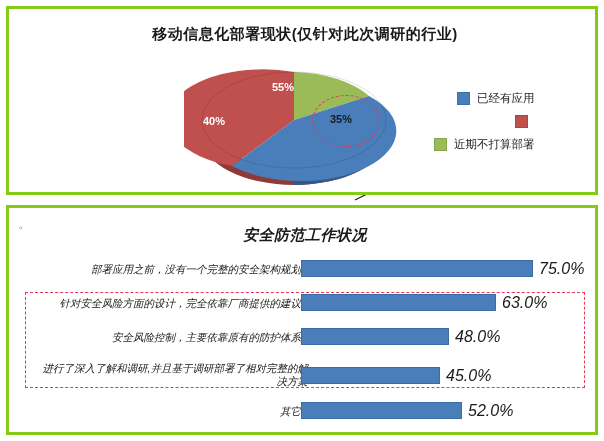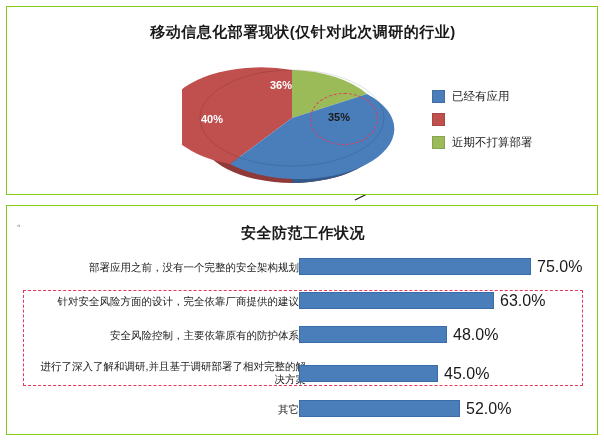--- a/index.html
+++ b/index.html
@@ -6,21 +6,21 @@
   body{
     width:604px;height:441px;
     background:#ffffff;
     font-family:"Liberation Sans","DejaVu Sans",sans-serif;
     position:relative;
     overflow:hidden;
   }
   .panel{
     position:absolute;
     background:#ffffff;
-    border:1px solid #84cc16;
+    border:3px solid #84cc16;
     box-sizing:border-box;
   }
   
   #top-panel{left:6px;top:6px;width:592px;height:189px;}
   #pie-title{
     position:absolute;left:0;top:16px;width:592px;
     text-align:center;
     font-size:15px;font-weight:bold;color:#1a1a1a;
     letter-spacing:0.5px;
   }
@@ -31,33 +31,33 @@
   }
   #lbl-25{left:88px;top:26px;}
   #lbl-40{left:19px;top:60px;}
   #lbl-35{left:146px;top:58px;color:#1a1a1a;}
   #dash-ellipse{
     position:absolute;left:128px;top:40px;width:66px;height:50px;
     border:1.6px dashed #e8355a;border-radius:50%;
   }
   
   #legend{position:absolute;left:425px;top:82px;}
-  .legend-row{display:flex;align-items:center;margin-bottom:9px;}
+  .legend-row{display:flex;align-items:center;margin-bottom:9px;justify-content:flex-end;}
   .legend-swatch{width:11px;height:11px;margin-right:7px;flex:none;border:1px solid rgba(0,0,0,.12);}
   .legend-text{font-size:11.5px;color:#1a1a1a;white-space:nowrap;}
   
   #connector{position:absolute;left:0;top:0;width:604px;height:441px;pointer-events:none;}
   
   #bottom-panel{left:6px;top:205px;width:592px;height:230px;}
   #bar-title{
     position:absolute;left:0;top:18px;width:592px;text-align:center;
-    font-size:15px;font-weight:bold;color:#1a1a1a;letter-spacing:.5px;
+    font-size:15px;font-weight:bold;color:#1a1a1a;letter-spacing:.5px;font-style:italic;
   }
   #mark-char{position:absolute;left:10px;top:14px;font-size:10px;color:#555;}
-  #bars-area{position:absolute;left:0;top:46px;width:592px;height:180px;}
+  #bars-area{position:absolute;left:0;top:46px;width:592px;height:180px;font-style:italic;}
   .bar-row{position:absolute;left:0;width:592px;height:30px;}
   .bar-cat{
     position:absolute;right:300px;top:0;width:265px;height:30px;
     display:flex;align-items:center;justify-content:flex-end;
     text-align:right;font-size:10.5px;color:#1a1a1a;line-height:13px;
   }
   .bar-cat.two-line{align-items:center;}
   .bar-track{position:absolute;left:292px;top:6px;height:17px;}
   .bar-fill{
     height:17px;background:#4a7ebb;border:1px solid #3a6ca8;box-sizing:border-box;
@@ -88,21 +88,21 @@
       <path d="M18,65 A92,48 0 0 0 202,65 L202,82 A92,48 0 0 1 18,82 Z" fill="#8f3a38"></path>
       <path d="M110,113 A92,48 0 0 0 202,65 L202,82 A92,48 0 0 1 110,130 Z" fill="#33598a"></path>
 
       <path d="M110,65 L110,17 A92,48 0 0 0 48,111 Z" fill="#c0504d"></path>
 
       <path d="M110,65 L110,17 A92,48 0 0 1 185,41 Z" fill="#9bbb59"></path>
 
       <path d="M110,65 L185,41 A92,48 0 0 1 48,111 Z" fill="#4a7ebb"></path>
       <ellipse cx="110" cy="65" rx="92" ry="48" fill="none" stroke="rgba(0,0,0,0.12)" stroke-width="1"></ellipse>
     </svg>
-    <div class="pie-label" id="lbl-25">36%</div>
+    <div class="pie-label" id="lbl-25">55%</div>
     <div class="pie-label" id="lbl-40">40%</div>
     <div class="pie-label" id="lbl-35">35%</div>
     <div id="dash-ellipse"></div>
   </div>
 
   <div id="legend">
     <div class="legend-row">
       <span class="legend-swatch" style="background:#4a7ebb"></span>
       <span class="legend-text">已经有应用</span>
     </div>

